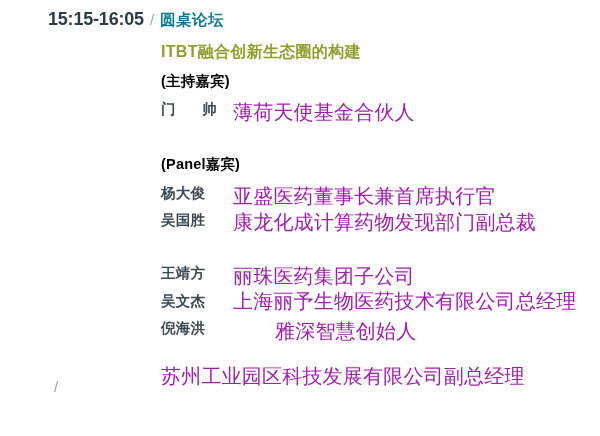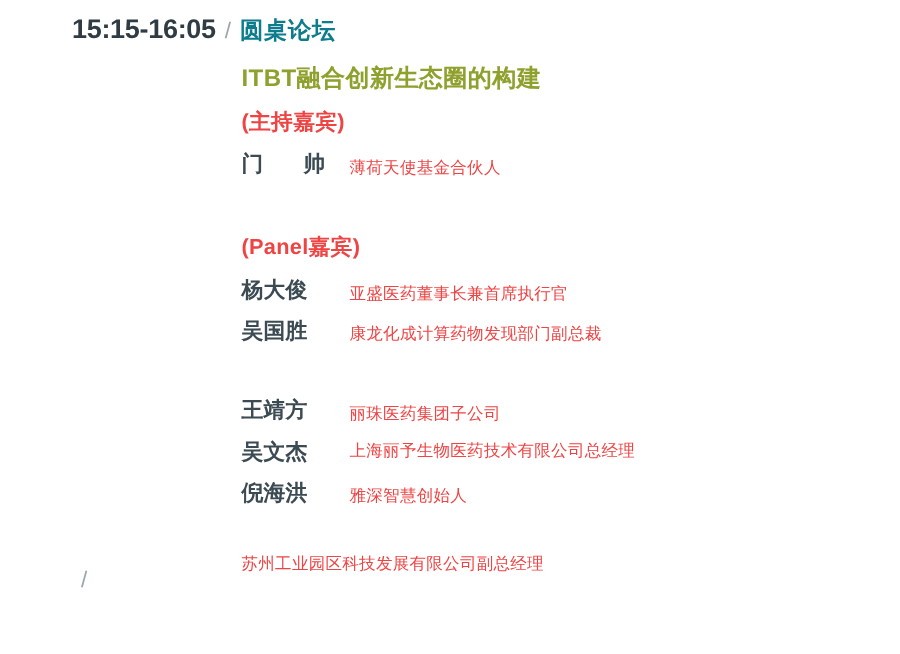--- a/index.html
+++ b/index.html
@@ -59,21 +59,21 @@
     letter-spacing: 0.3px;
     white-space: nowrap;
   }
 
   
   .group-label {
     position: absolute;
     left: 161px;
     font-size: 14.5px;
     font-weight: bold;
-    color: #ef4444;
+    color: #000000;
     letter-spacing: 0.2px;
     white-space: nowrap;
   }
 
   
   .person {
     position: absolute;
     left: 161px;
     display: flex;
     align-items: flex-start;
@@ -87,22 +87,22 @@
     color: #3c4a53;
     letter-spacing: 0.2px;
   }
   .p-name.spread {
     display: inline-flex;
     justify-content: space-between;
     padding-right: 16px;
     box-sizing: border-box;
   }
   .p-desc {
-    font-size: 11px;
-    color: #ef4444;
+    font-size: 20px;
+    color: #a21caf;
     letter-spacing: 0.2px;
     line-height: 25px;
   }
   .p-desc .line2 {
     display: block;
   }
 </style>
 </head>
 <body>
 
@@ -126,36 +126,36 @@
     <span class="p-desc"><span>薄荷天使基金合伙人</span></span>
   </div>
 
   <div class="group-label" style="top:155px;">(Panel嘉宾)</div>
 
   <div class="person" style="top:184px;">
     <span class="p-name">杨大俊</span>
     <span class="p-desc">亚盛医药董事长兼首席执行官</span>
   </div>
 
-  <div class="person" style="top:211px;">
+  <div class="person" style="top:211px;font-family:Liberation Mono, monospace;">
     <span class="p-name">吴国胜</span>
     <span class="p-desc">康龙化成计算药物发现部门副总裁</span>
   </div>
 
   <div class="person" style="top:238px;margin-top:26px;">
     <span class="p-name">王靖方</span>
     <span class="p-desc"><span>丽珠医药集团子公司</span><span class="line2">上海丽予生物医药技术有限公司总经理</span></span>
   </div>
 
   <div class="person" style="top:292px;flex-direction:column;">
     <span class="p-name">吴文杰</span>
     <span class="p-desc">苏州工业园区科技发展有限公司副总经理</span>
   </div>
 
-  <div class="person" style="top:319px;">
+  <div class="person" style="top:319px;gap:42px;">
     <span class="p-name">倪海洪</span>
     <span class="p-desc">雅深智慧创始人</span>
   </div>
 
   <div class="session-head" style="top:378px;">
     <span class="slash">/</span>
   </div>
 
 </div>
 

